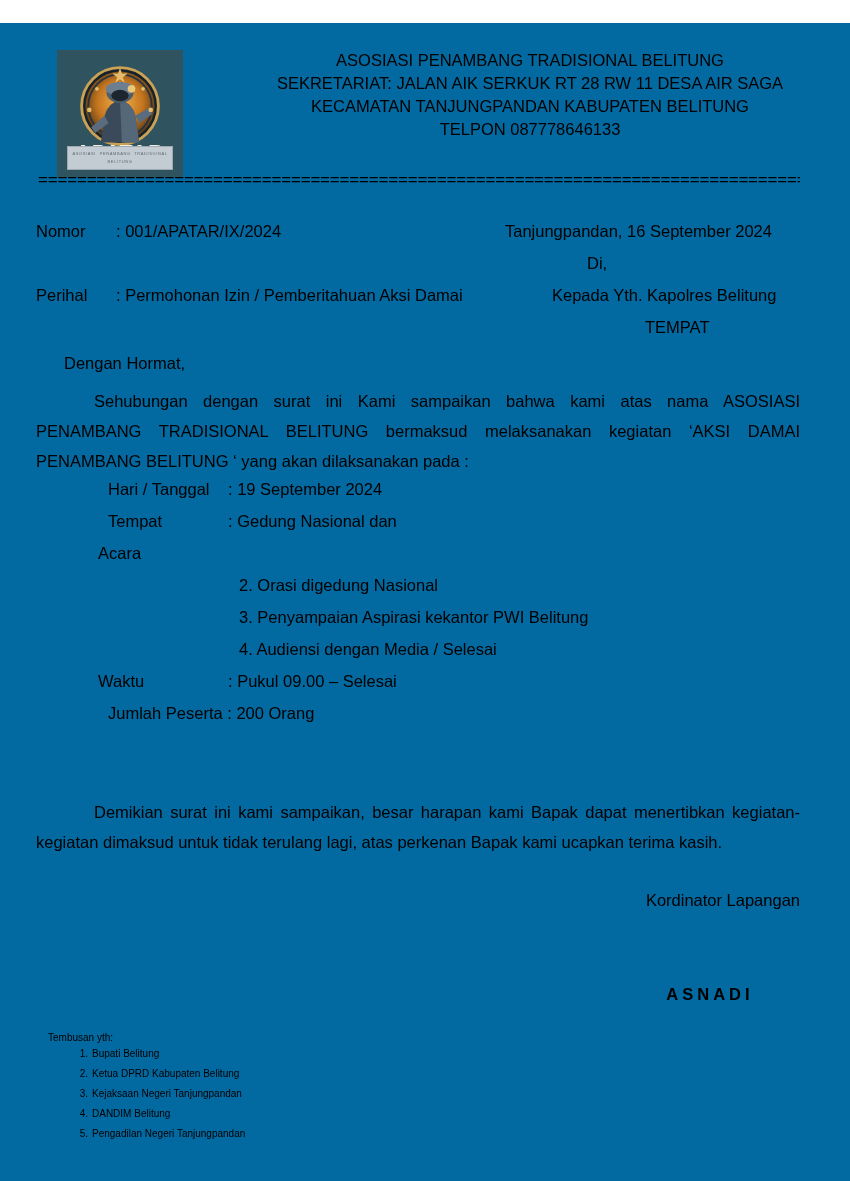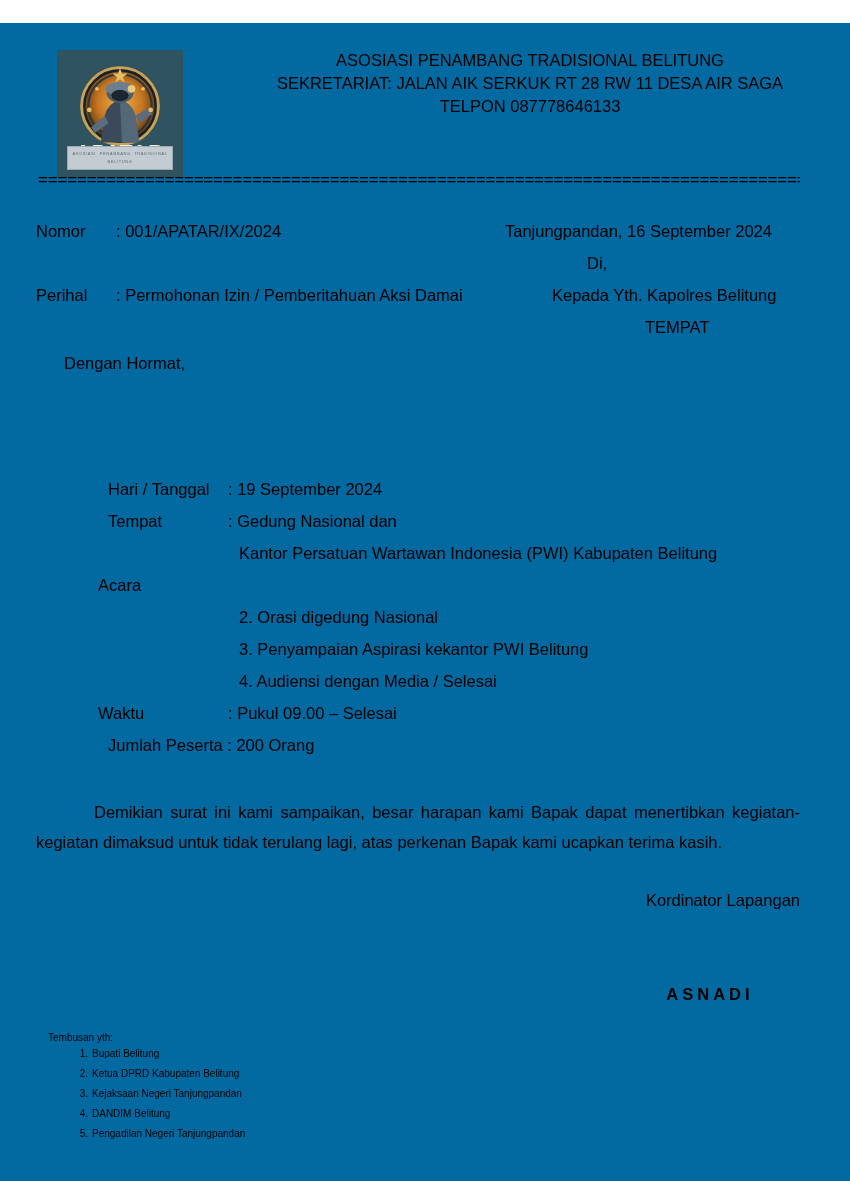--- a/index.html
+++ b/index.html
@@ -274,20 +274,21 @@
       </svg>
       <div class="logo-wordmark">APATAR</div>
       <div class="logo-banner">
         <span class="logo-banner-text">ASOSIASI PENAMBANG TRADISIONAL BELITUNG</span>
       </div>
     </div>
 
     <div class="header-text body-text">
       <span class="hline">ASOSIASI PENAMBANG TRADISIONAL BELITUNG</span>
       <span class="hline">SEKRETARIAT: JALAN AIK SERKUK RT 28 RW 11 DESA AIR SAGA</span>
+      <span class="hline">KECAMATAN TANJUNGPANDAN KABUPATEN BELITUNG</span>
       <span class="hline">TELPON 087778646133</span>
     </div>
 
     <div class="rule">=======================================================================================</div>
   </div>
 
   <div class="meta body-text">
     <div class="meta-row">
       <span class="meta-label">Nomor</span>
       <span class="meta-value">: 001/APATAR/IX/2024</span>
@@ -301,32 +302,30 @@
       <span class="meta-value">: Permohonan Izin / Pemberitahuan Aksi Damai</span>
       <span class="meta-right r-to">Kepada Yth. Kapolres Belitung</span>
     </div>
     <div class="meta-row">
       <span class="meta-right r-tempat">TEMPAT</span>
     </div>
   </div>
 
   <div class="salutation body-text">Dengan Hormat,</div>
 
+  <div class="intro body-text">Sehubungan dengan surat ini Kami sampaikan bahwa kami atas nama  ASOSIASI PENAMBANG TRADISIONAL BELITUNG bermaksud melaksanakan kegiatan ‘AKSI DAMAI PENAMBANG BELITUNG ‘ yang akan dilaksanakan pada :</div>
 
   <div class="details body-text">
     <div class="drow">
       <span class="dlabel indent-a">Hari / Tanggal</span>
       <span class="dvalue">: 19 September 2024</span>
     </div>
     <div class="drow">
       <span class="dlabel indent-a">Tempat</span>
       <span class="dvalue">: Gedung Nasional  dan</span>
-    </div>
-    <div class="drow">
-      <span class="dvalue nocolon">Kantor Persatuan Wartawan Indonesia (PWI) Kabupaten Belitung</span>
     </div>
     <div class="drow">
       <span class="dlabel indent-b">Acara</span>
     </div>
     <div class="drow">
       <span class="dvalue nocolon">2. Orasi digedung Nasional</span>
     </div>
     <div class="drow">
       <span class="dvalue nocolon">3. Penyampaian Aspirasi kekantor PWI Belitung</span>
     </div>

